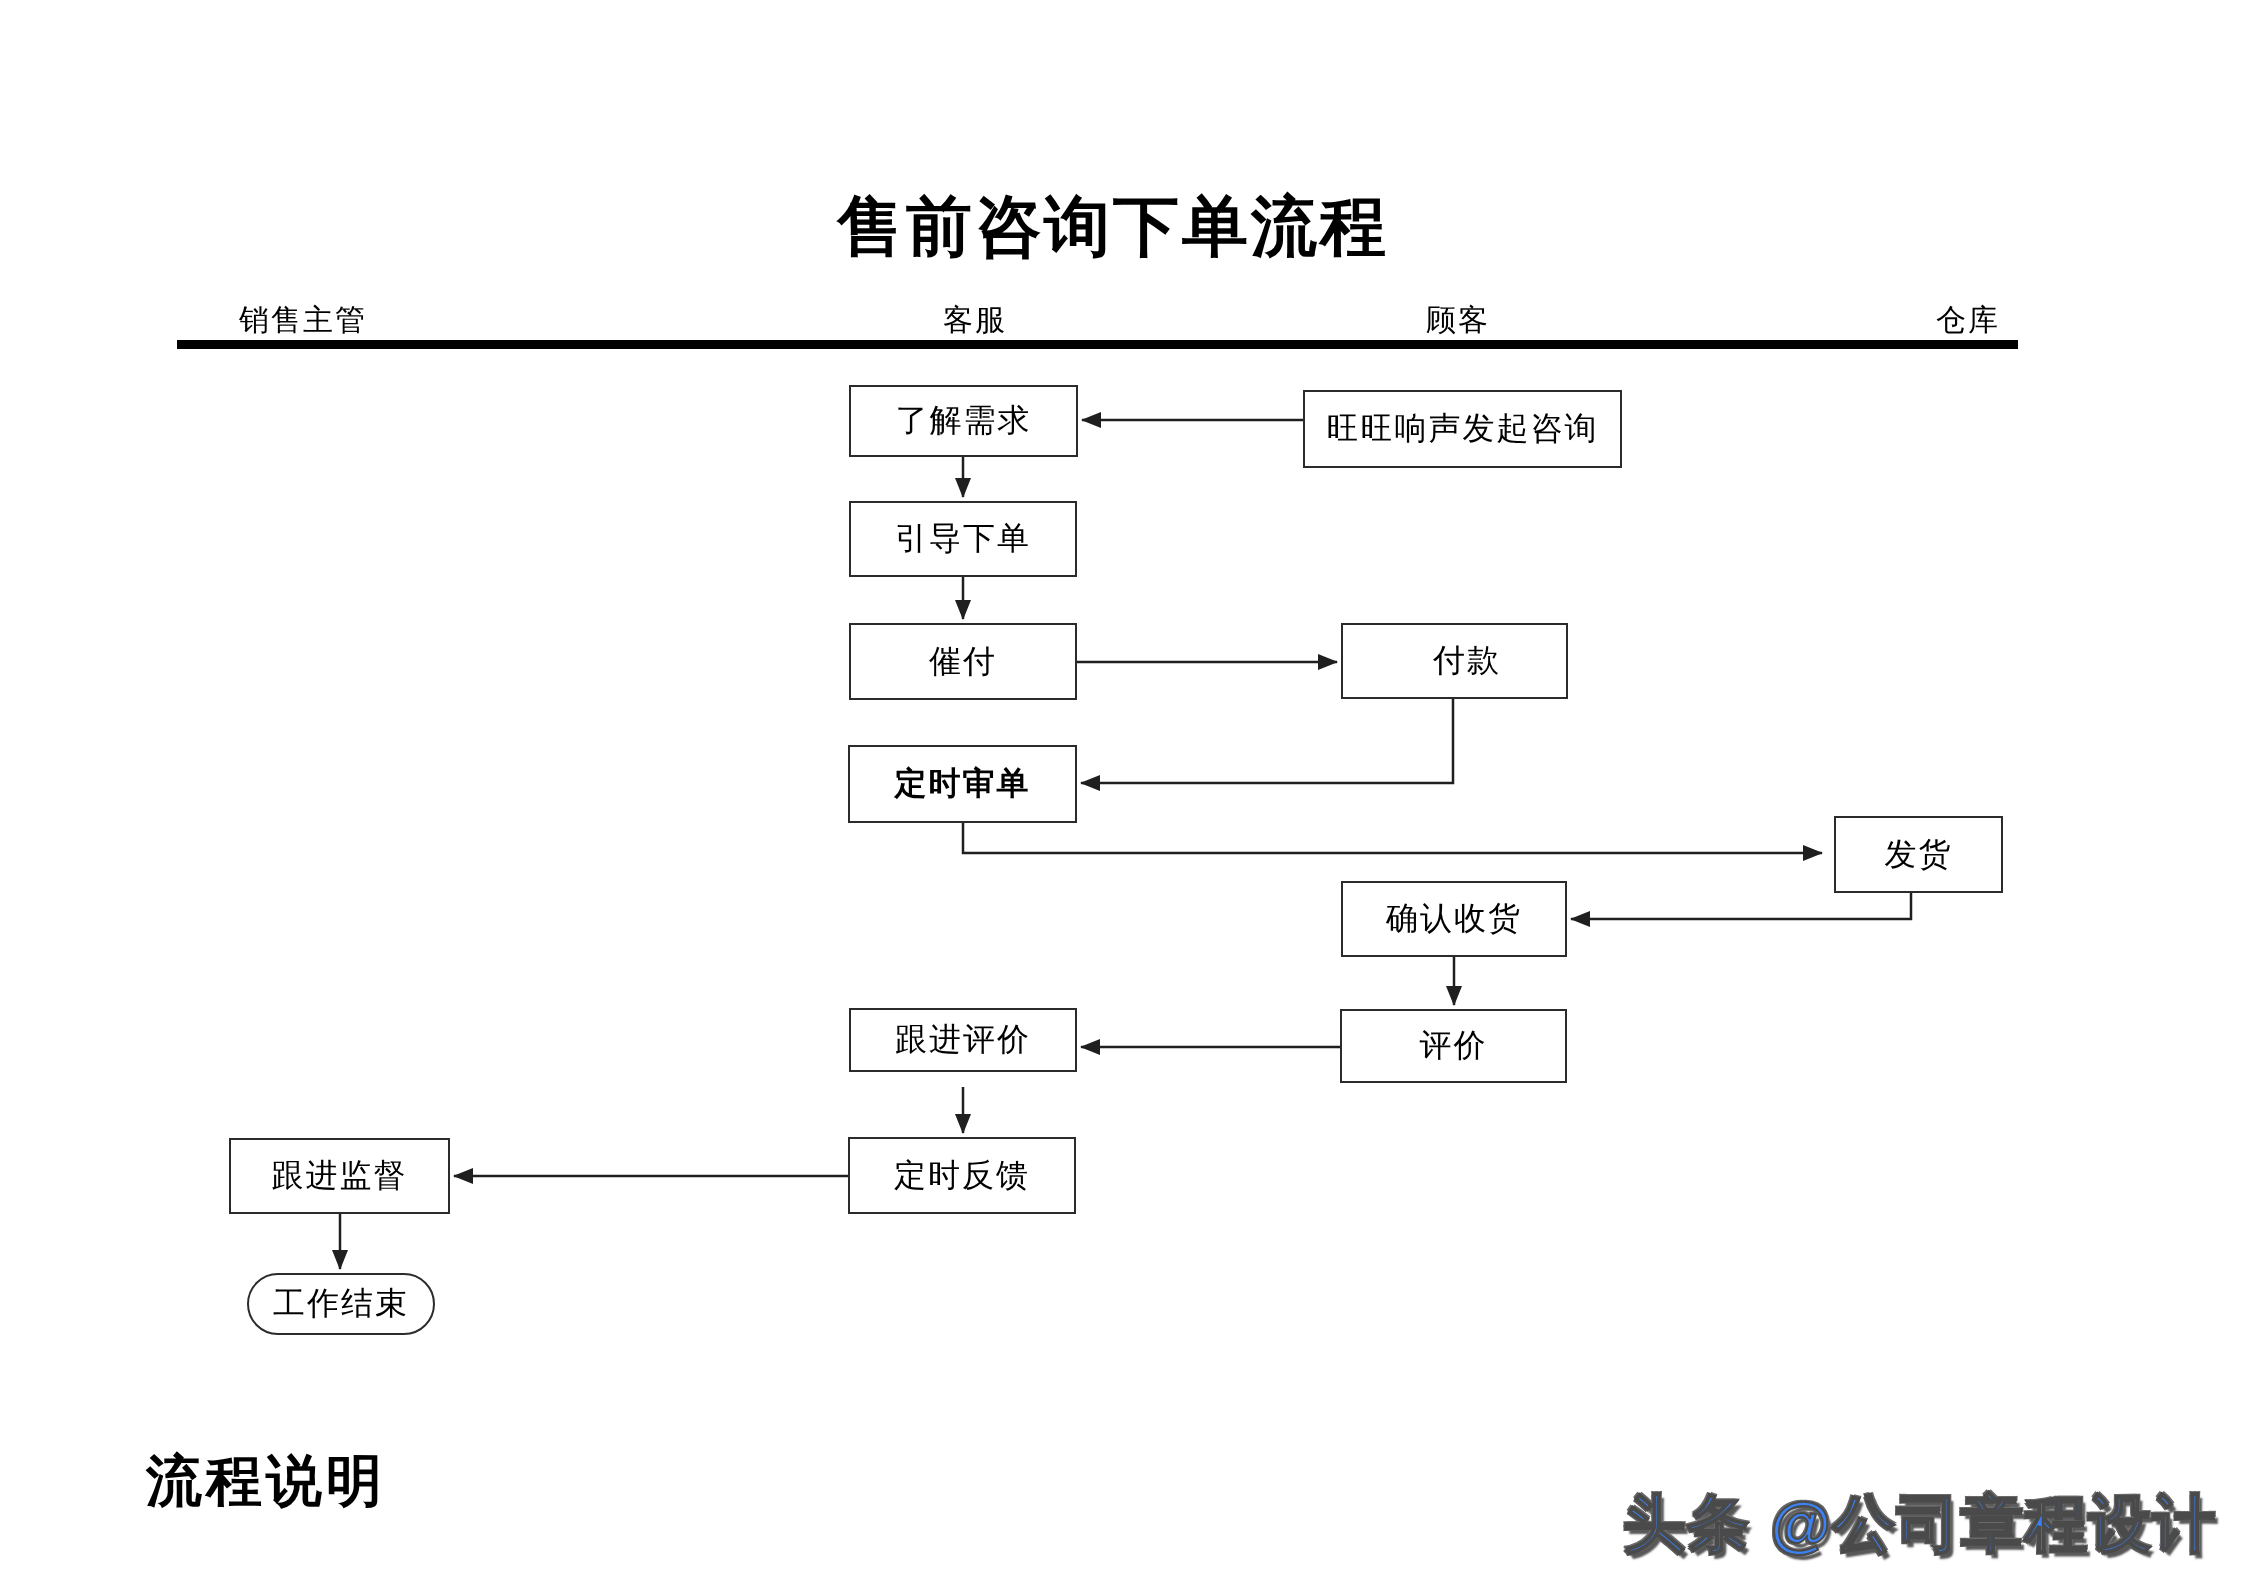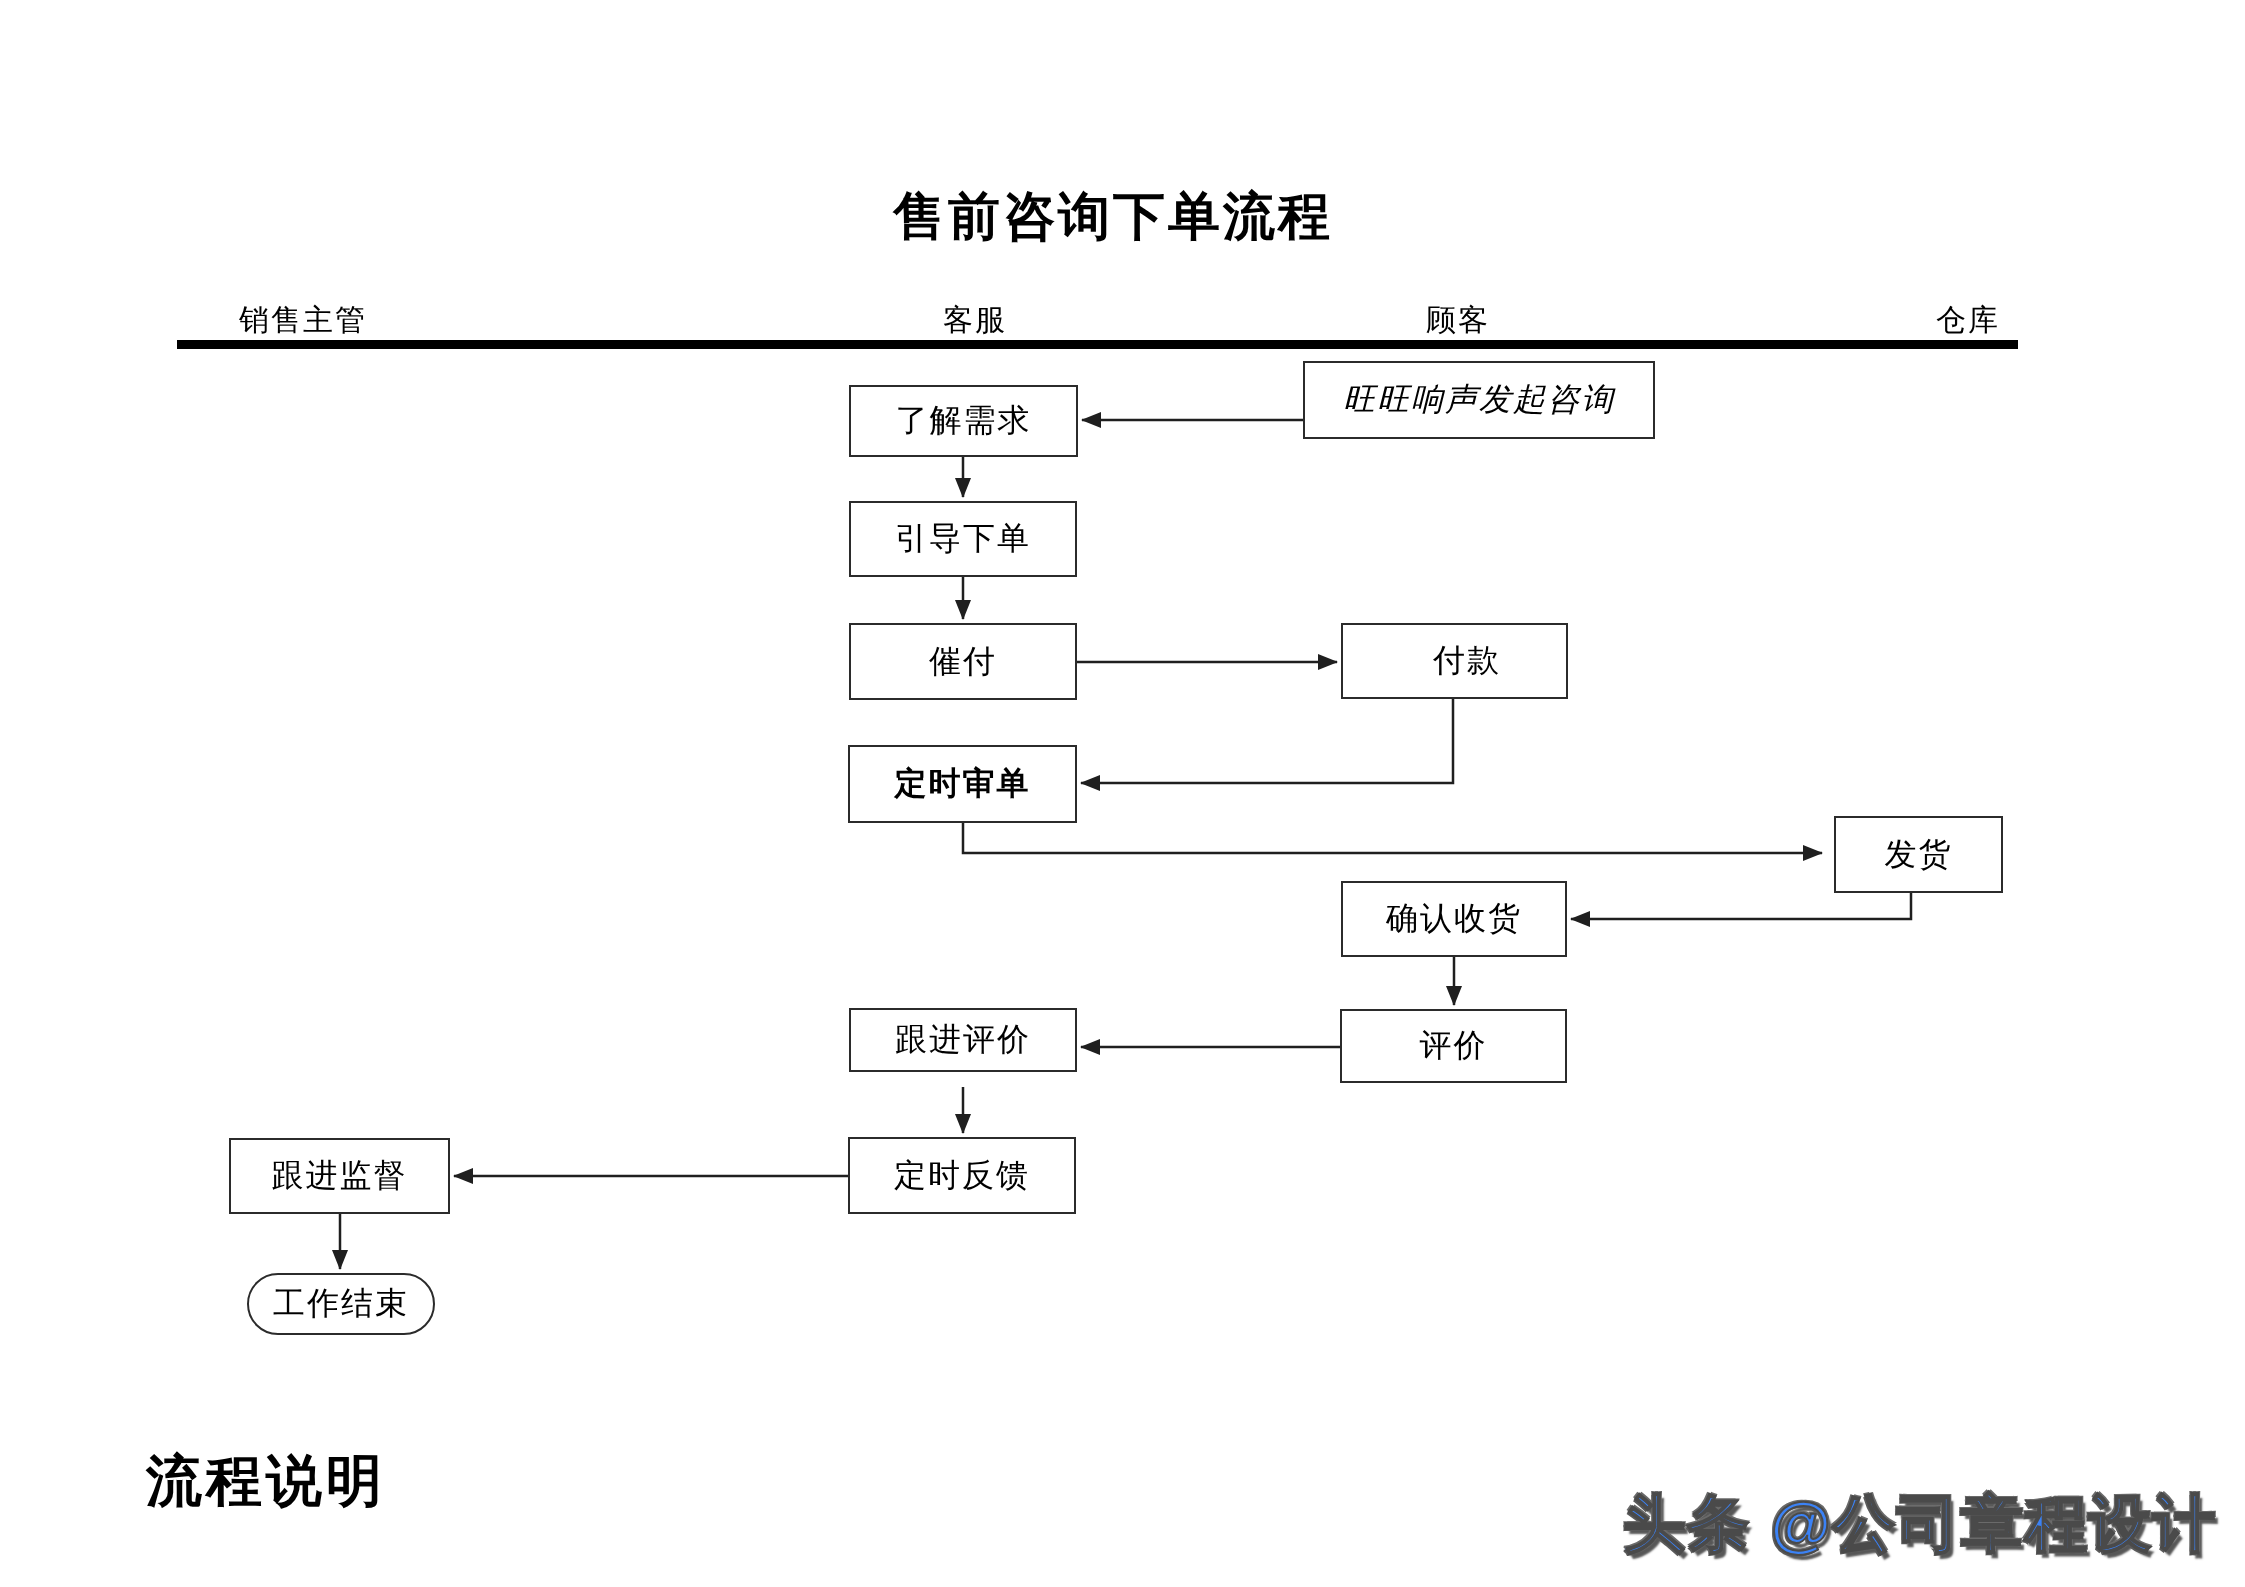--- a/index.html
+++ b/index.html
@@ -10,21 +10,21 @@
     background: #ffffff;
     font-family: "Liberation Serif", "DejaVu Serif", serif;
     color: #000;
     overflow: hidden;
   }
   .title {
     position: absolute;
     top: 182px;
     left: 1113px;
     transform: translateX(-50%);
-    font-size: 52px;
+    font-size: 66px;
     font-weight: bold;
     letter-spacing: 3px;
     white-space: nowrap;
   }
   .lane-label {
     position: absolute;
     top: 300px;
     transform: translateX(-50%);
     font-size: 30px;
     letter-spacing: 2px;
@@ -117,21 +117,21 @@
     <polyline points="963,823 963,853 1822,853" marker-end="url(#arr)"></polyline>
     <polyline points="1911,893 1911,919 1571,919" marker-end="url(#arr)"></polyline>
     <polyline points="1454,957 1454,1005" marker-end="url(#arr)"></polyline>
     <polyline points="1340,1047 1081,1047" marker-end="url(#arr)"></polyline>
     <polyline points="963,1087 963,1133" marker-end="url(#arr)"></polyline>
     <polyline points="848,1176 454,1176" marker-end="url(#arr)"></polyline>
     <polyline points="340,1214 340,1269" marker-end="url(#arr)"></polyline>
   </svg>
 
   <div class="node" style="left:849px;  top:385px;  width:229px; height:72px;">了解需求</div>
-  <div class="node" style="left:1303px; top:361px;  width:352px; height:78px;font-style:italic;">旺旺响声发起咨询</div>
+  <div class="node" style="left:1303px; top:390px;  width:319px; height:78px;">旺旺响声发起咨询</div>
   <div class="node" style="left:849px;  top:501px;  width:228px; height:76px;">引导下单</div>
   <div class="node" style="left:849px;  top:623px;  width:228px; height:77px;">催付</div>
   <div class="node" style="left:1341px; top:623px;  width:227px; height:76px;padding-left:25px;">付款</div>
   <div class="node" style="left:848px;  top:745px;  width:229px; height:78px;font-weight:bold;">定时审单</div>
   <div class="node" style="left:1826px; top:816px;  width:169px; height:77px;margin-left:8px;">发货</div>
   <div class="node" style="left:1341px; top:881px;  width:226px; height:76px;">确认收货</div>
   <div class="node" style="left:1340px; top:1009px; width:227px; height:74px;">评价</div>
   <div class="node" style="left:849px;  top:1008px; width:228px; height:64px;">跟进评价</div>
   <div class="node" style="left:848px;  top:1137px; width:228px; height:77px;">定时反馈</div>
   <div class="node" style="left:229px;  top:1138px; width:221px; height:76px;">跟进监督</div>

